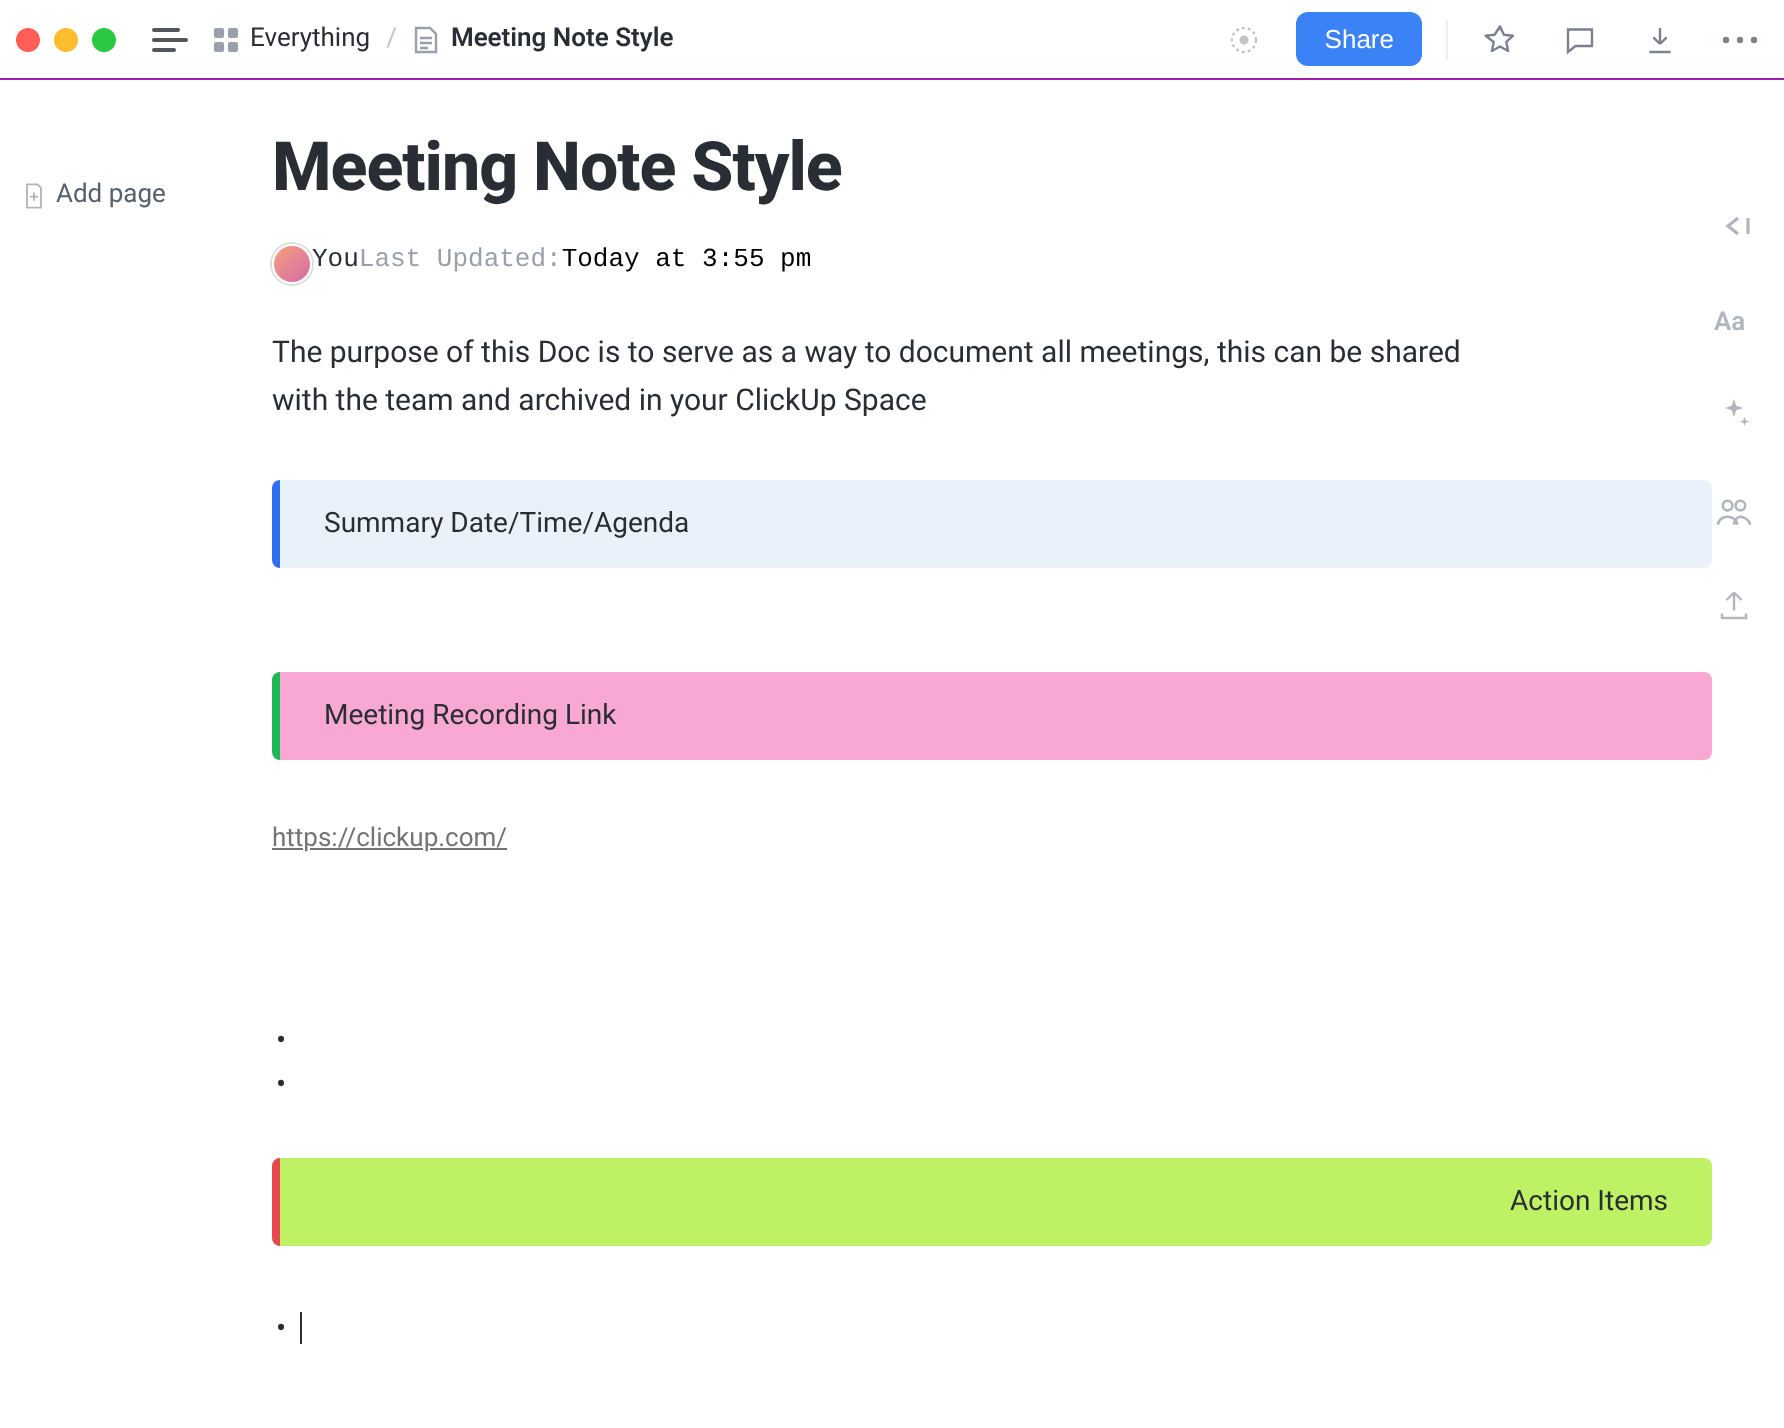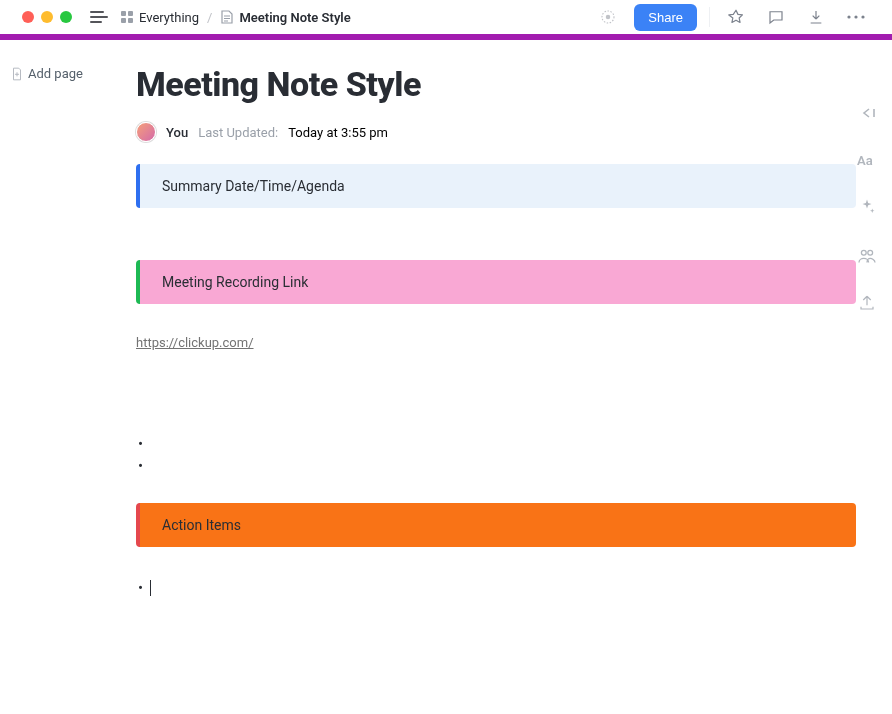--- a/index.html
+++ b/index.html
@@ -1,20 +1,20 @@
 <!DOCTYPE html>
 <html><head>
 <meta charset="utf-8">
 <style>
   * { box-sizing: border-box; margin: 0; padding: 0; }
   html, body { height: 100%; font-family: -apple-system, BlinkMacSystemFont, "Segoe UI", Roboto, Helvetica, Arial, sans-serif; background: #fff; color: #292d34; overflow: hidden; }
   body { display: flex; flex-direction: column; }
 
   
-  .topbar { height: 40px; display: flex; align-items: center; padding: 0 22px; gap: 10px; border-bottom: 6px solid #a21caf; }
+  .topbar { height: 40px; display: flex; align-items: center; padding: 0 8px; gap: 10px; border-bottom: 1px solid #a21caf; }
   .traffic { display: flex; gap: 7px; align-items: center; }
   .tl { width: 12px; height: 12px; border-radius: 50%; }
   .tl.r { background: #ff5f57; }
   .tl.y { background: #febc2e; }
   .tl.g { background: #28c840; }
   .menu-icon { display: flex; flex-direction: column; gap: 3px; cursor: pointer; padding: 4px 2px; margin-left: 6px; }
   .menu-icon span { display: block; height: 2px; background: #54555a; border-radius: 1px; }
   .menu-icon span:nth-child(1){ width:14px; } .menu-icon span:nth-child(2){ width:18px; } .menu-icon span:nth-child(3){ width:12px; }
 
   .breadcrumb { display: flex; align-items: center; gap: 8px; font-size: 13px; color: #292d34; }
@@ -25,38 +25,38 @@
 
   .topbar .spacer { flex: 1; }
   .top-actions { display: flex; align-items: center; gap: 12px; }
   .round-ico { width: 28px; height: 28px; display:flex; align-items:center; justify-content:center; color: #7c828d; cursor:pointer; border-radius: 6px; }
   .share-btn { background: #3b82f6; color: #fff; border: none; border-radius: 6px; padding: 6px 14px; font-size: 13px; font-weight: 500; cursor: pointer; }
   .vdiv { width:1px; height:20px; background:#eef0f3; }
 
   
   .body { flex:1; display:flex; min-height:0; }
   .leftbar { width:100px; padding: 26px 10px; border-right: 0; }
-  .addpage { display:flex; align-items:flex-end; gap:4px; font-size:13px; color:#55606b; cursor:pointer; }
+  .addpage { display:flex; align-items:flex-end; gap:4px; font-size:13px; color:#55606b; cursor:pointer;margin-top:24px; }
   .addpage svg { color:#b1b6bd; }
 
   .main-wrap { flex:1; overflow-y:auto; position:relative; }
   .page { max-width: 760px; margin: 0 auto; padding: 24px 20px 180px 20px; }
   .page h1 { font-size: 34px; font-weight: 800; letter-spacing:-0.5px; margin-bottom: 18px; }
-  .meta-row { display:flex; align-items:center; gap:10px; font-size:13px; margin-bottom: 22px; }
+  .meta-row { display:flex; font-size:13px; margin-bottom: 22px; font-family: Liberation Mono, monospace; }
   .avatar { width:20px; height:20px; border-radius:50%; background:linear-gradient(135deg,#f5a07a,#d46aa9); border:1px solid #fff; box-shadow:0 0 0 1px #ddd; }
   .meta-author { color:#292d34; font-weight:500; }
   .meta-lab { color:#9aa0a9; }
   .meta-val { color:#000000; }
 
   .purpose { font-size:15px; line-height:1.6; color:#292d34; margin-bottom: 28px; max-width: 620px; }
 
   .banner { border-radius:4px; padding: 14px 22px; font-size:14px; color:#2a2e34; margin-bottom: 0; border-left:4px solid; }
   .banner.blue  { background:#e9f2fb; border-left-color:#2e6ff0; }
   .banner.green { background:#f9a8d4; border-left-color:#1db954; }
-  .banner.red   { background:#f97316; border-left-color:#e5484d; }
+  .banner.red   { background:#bef264; border-left-color:#e5484d;text-align:right; }
 
   .gap-lg { height: 52px; }
   .gap-md { height: 28px; }
 
   .link { font-size:13px; color:#737373; text-decoration:underline; cursor:pointer; display:inline-block; }
 
   ul.bullets { list-style:none; padding-left: 14px; }
   ul.bullets li { position:relative; font-size:15px; line-height:1.8; min-height:22px; }
   ul.bullets li::before { content:"•"; position:absolute; left:-12px; color:#292d34; }
   .cursor-caret { display:inline-block; width:1px; height:16px; background:#292d34; position:relative; top:3px; }
@@ -175,20 +175,21 @@
     <div class="page">
       <h1>Meeting Note Style</h1>
 
       <div class="meta-row">
         <div class="avatar"></div>
         <span class="meta-author">You</span>
         <span class="meta-lab">Last Updated:</span>
         <span class="meta-val">Today at 3:55 pm</span>
       </div>
 
+      <p class="purpose">The purpose of this Doc is to serve as a way to document all meetings, this can be shared with the team and archived in your ClickUp Space</p>
 
       <div class="banner blue">
         <span>Summary Date/Time/Agenda</span>
       </div>
       <div class="gap-lg"></div>
 
       <div class="banner green">
         <span>Meeting Recording Link</span>
       </div>
       <div class="gap-md"></div>

